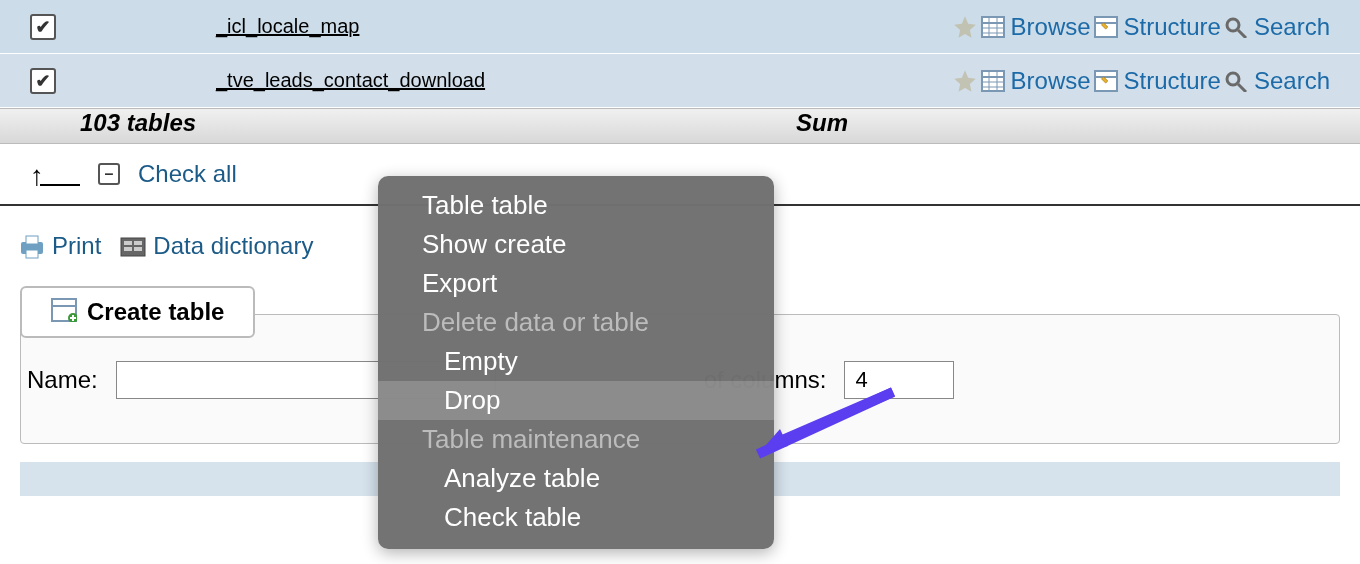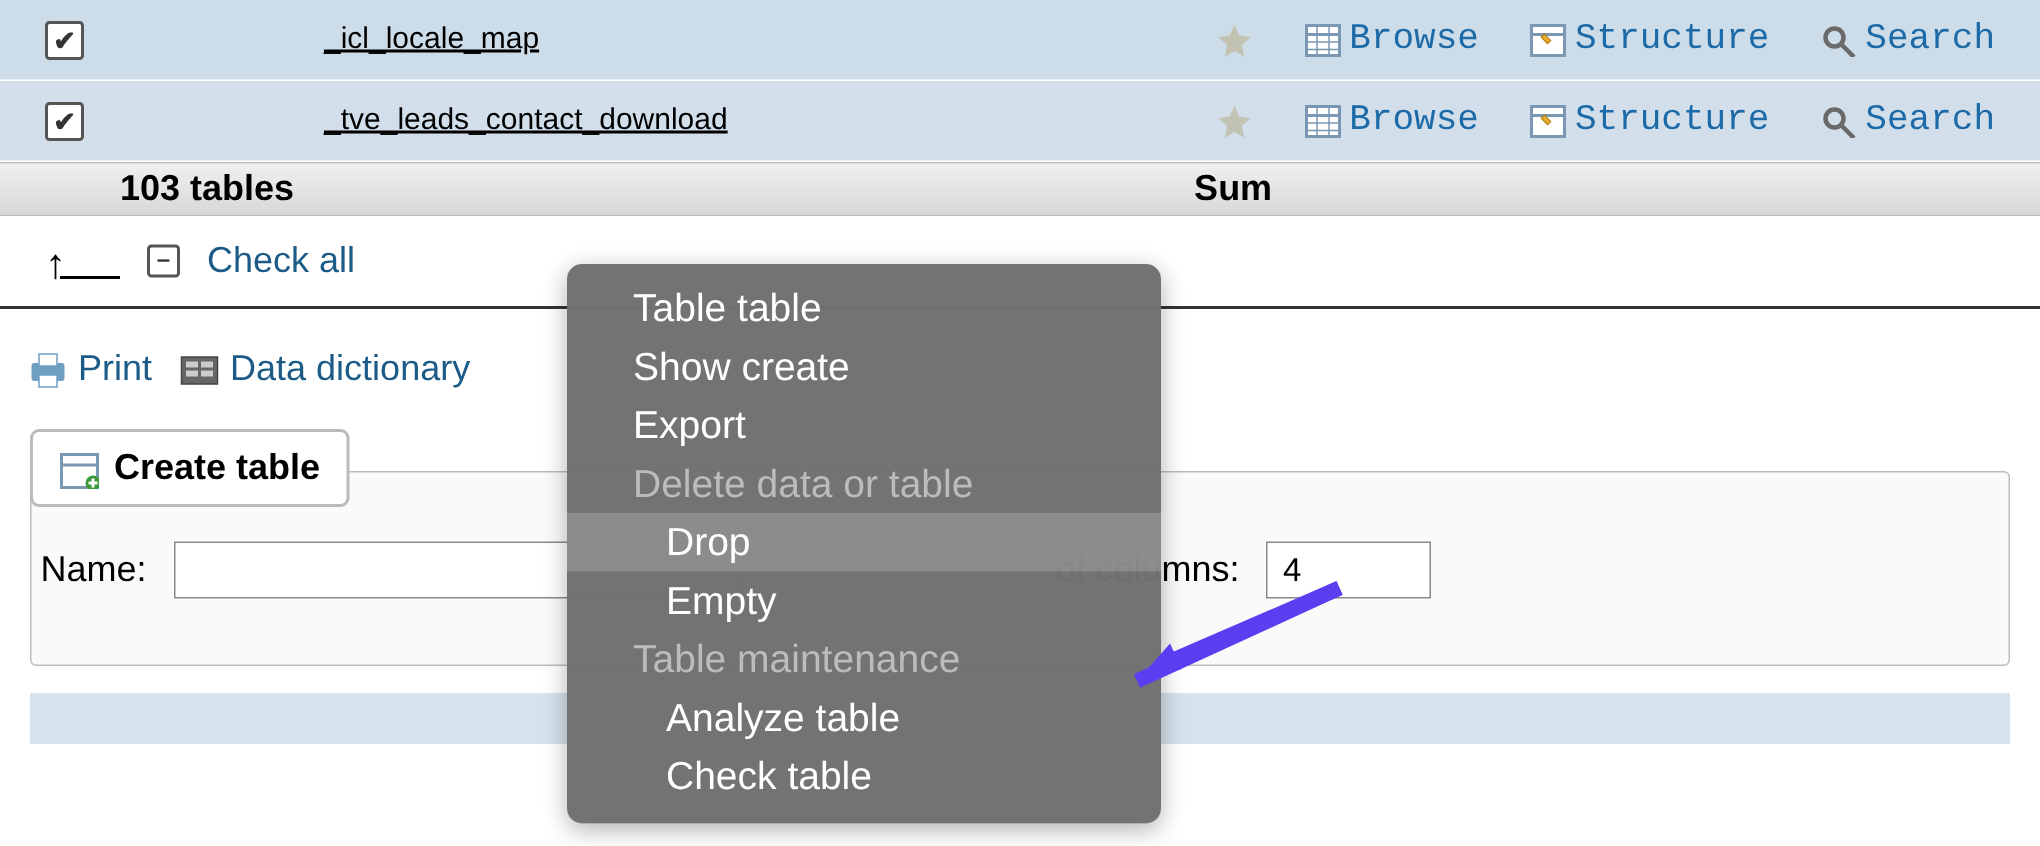--- a/index.html
+++ b/index.html
@@ -34,43 +34,43 @@
     cursor: pointer;
   }
   .table-name {
     color: #000000;
     text-decoration: underline;
     font-size: 20px;
     cursor: pointer;
     flex: 1;
   }
   .actions {
-    display: flex; align-items: center; gap: 34px;
+    display: flex; align-items: center; gap: 3px;
     margin-left: auto;
-    font-family: Liberation Mono, monospace;
   }
   .star-icon { width: 26px; height: 26px; fill:#bab28e; opacity:.6; cursor:pointer; }
   .action-link {
     color:#1c6aa7;
     font-size: 24px;
     display:flex; align-items:center; gap:6px;
     cursor:pointer;
   }
   .tbl-icon { width:24px; height:22px; }
 
   
   .summary-row {
-    display:flex; align-items:center;
+    display:flex; 
     height: 36px;
     padding: 0 0 0 80px;
     background: linear-gradient(#f0f0f0, #d8d8d8);
     border-top:1px solid #bbb;
     border-bottom:1px solid #bbb;
     font-weight: 700;
     font-size: 24px;
+    font-style: italic;
   }
   .summary-row .sum-label { margin-left: 600px; }
 
   
   .checkall-row {
     display:flex; align-items:center;
     height: 62px;
     padding: 0 0 0 30px;
     gap: 18px;
     border-bottom: 2px solid #333;
@@ -90,22 +90,22 @@
     padding: 26px 0 14px 18px;
     gap: 18px;
     font-size:24px;
   }
   .link-item { display:flex; align-items:flex-end; gap:6px; color:#1c5b88; cursor:pointer; }
   .printer-icon, .dict-icon { width:28px; height:26px; }
 
   
   .panel-wrap { padding: 12px 20px 0 20px; }
   .create-btn {
-    display:inline-flex; align-items:flex-end; gap:10px;
-    padding: 10px 18px;
+    display:inline-flex; align-items:flex-start; gap:10px;
+    padding: 10px 29px;
     background:#fff; border:2px solid #bbb; border-radius:6px;
     font-size:24px; font-weight:600;
     cursor:pointer;
     position:relative; z-index:2;
   }
   .create-btn .tbl-icon-sm { width:26px; height:24px; }
   .create-panel {
     margin-top:-24px;
     border:1px solid #bbb; border-radius:4px;
     padding: 46px 20px 20px 6px;
@@ -295,22 +295,22 @@
     </div>
   </div>
   <div class="footer-strip"></div>
 </div>
 
 <div class="dropdown">
   <div class="opt">Table table</div>
   <div class="opt">Show create</div>
   <div class="opt">Export</div>
   <div class="group">Delete data or table</div>
+  <div class="opt indent">Empty</div>
   <div class="opt indent highlight">Drop</div>
-  <div class="opt indent">Empty</div>
   <div class="group">Table maintenance</div>
   <div class="opt indent">Analyze table</div>
   <div class="opt indent">Check table</div>
 </div>
 
 <svg class="arrow-annot" viewBox="0 0 168 90">
   <defs>
     <marker id="ah" markerWidth="14" markerHeight="14" refX="4" refY="7" orient="auto">
       <path d="M0,0 L14,7 L0,14 z" fill="#5a3ef0"></path>
     </marker>

